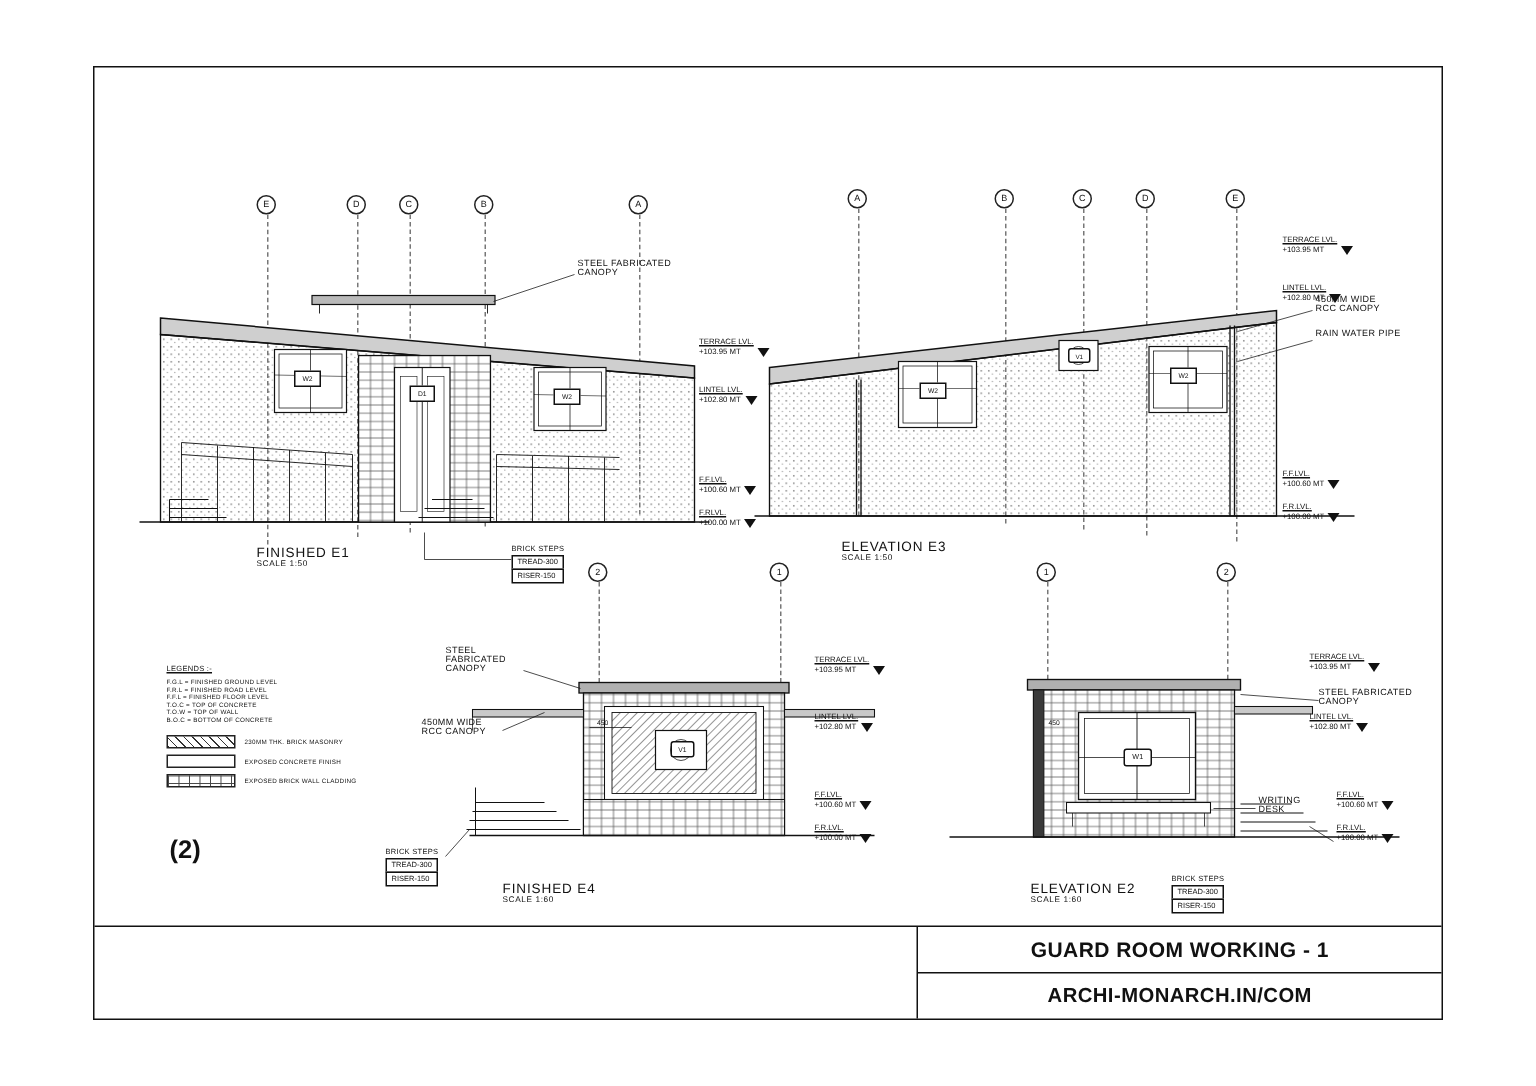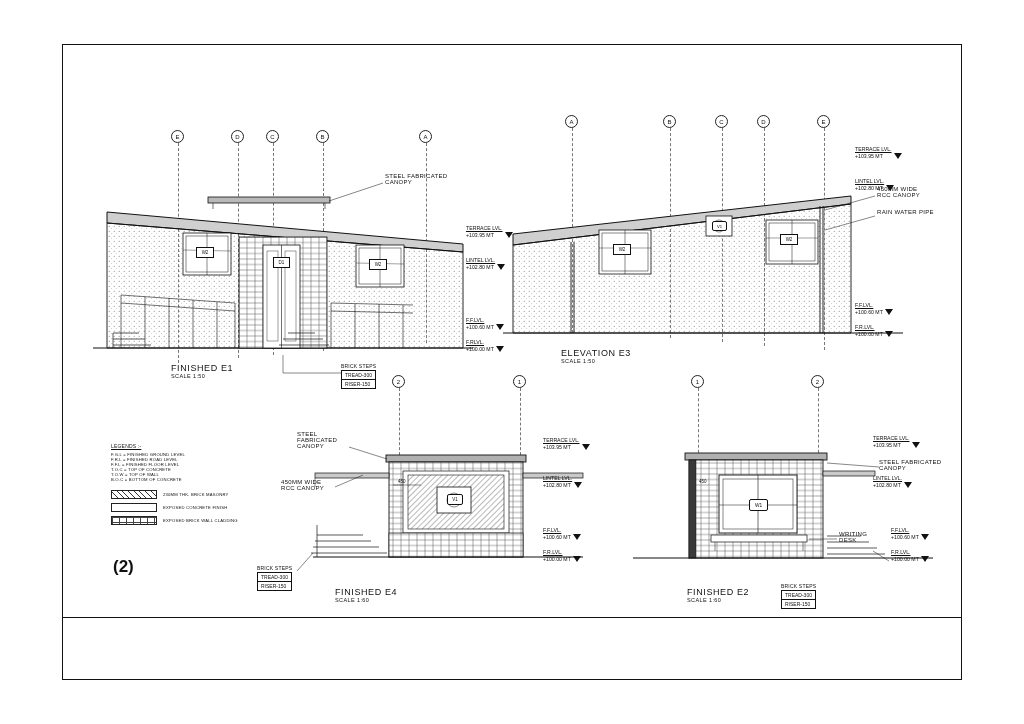--- a/index.html
+++ b/index.html
@@ -235,21 +235,21 @@
       <div class="callout-box">TREAD-300</div>
       <div class="callout-box" style="margin-top:-1px;">RISER-150</div>
     </div>
 
     <div class="abs" style="left:88px; top:258px;">
       <div class="title-el">FINISHED E1</div>
       <div class="scale-el">SCALE 1:50</div>
     </div>
   </div>
 
-  <div class="abs" style="left:440px; top:45px; width:440px; height:300px;">
+  <div class="abs" style="left:440px; top:56px; width:440px; height:300px;">
 
     <div class="abs" style="left:62px; top:25px;">
       <div class="bubble">A</div>
     </div>
     <div class="abs gridline" style="left:68.5px; top:38px; height:205px;"></div>
 
     <div class="abs" style="left:160px; top:25px;">
       <div class="bubble">B</div>
     </div>
     <div class="abs gridline" style="left:166.5px; top:38px; height:210px;"></div>
@@ -561,21 +561,25 @@
       <div class="lvmark"></div>
     </div>
 
     <div class="abs" style="left:148px; top:208px;">
       <div class="tiny" style="margin-bottom:1px;">BRICK STEPS</div>
       <div class="callout-box">TREAD-300</div>
       <div class="callout-box" style="margin-top:-1px;">RISER-150</div>
     </div>
 
     <div class="abs" style="left:54px; top:212px;">
-      <div class="title-el">FINISHED E2</div>
+      <div class="title-el">ELEVATION E2</div>
       <div class="scale-el">SCALE 1:60</div>
     </div>
   </div>
 
   <div id="noteblock">
+    <div id="note-right">
+      <div class="tb-cell top">GUARD ROOM WORKING - 1</div>
+      <div class="tb-cell bot">ARCHI-MONARCH.IN/COM</div>
+    </div>
   </div>
 
 </div>
 
 </body></html>

